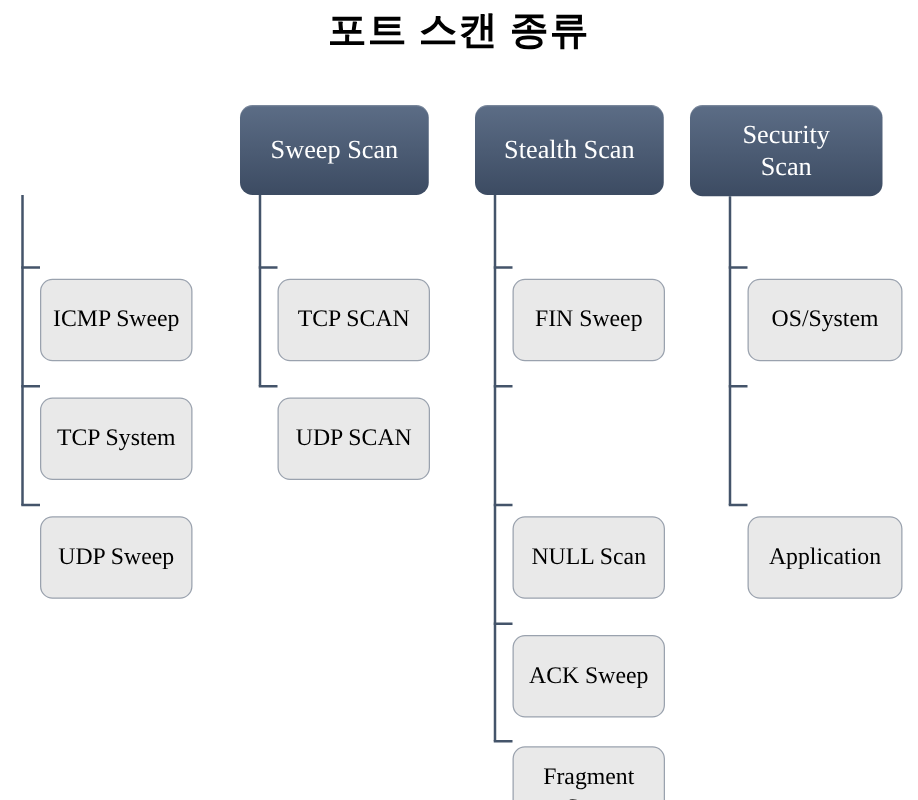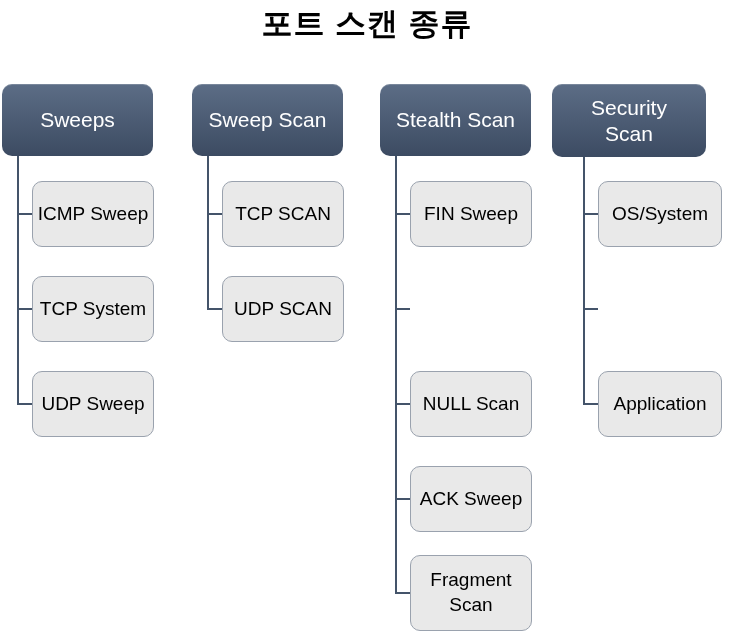--- a/index.html
+++ b/index.html
@@ -1,19 +1,19 @@
 <!DOCTYPE html>
 <html style="--background: #ffffff; --title-text: #000000; --header-gradient-top: #5c6d86; --header-gradient-bottom: #3c4b62; --header-text: #ffffff; --child-fill: #e9e9e9; --child-border: #9aa2ae; --connector: #44546a;"><head>
 <meta charset="utf-8">
 <style>
   html,body { margin:0; padding:0; }
   .canvas {
     position:relative; width:734px; height:640px; overflow:hidden;
     background:var(--background,#fff);
-    font-family:Liberation Sans, sans-serif;
+    font-family:Liberation Serif, serif;
   }
   .title {
     position:absolute; top:3px; left:0; width:100%;
     text-align:center; font-size:31px; font-weight:800;
     letter-spacing:1px; color:var(--title-text,#000);
   }
   .hdr {
     position:absolute; display:flex; align-items:center; justify-content:center;
     text-align:center; color:var(--header-text,#fff);
     font-size:21px; line-height:1.22; border-radius:10px;
@@ -21,32 +21,32 @@
     white-space:pre-line;
     box-shadow: inset 0 1px 0 rgba(255,255,255,.18);
   }
   .node {
     position:absolute; display:flex; align-items:center; justify-content:center;
     text-align:center; font-size:19px; line-height:1.3; color:#000;
     background:var(--child-fill,#e9e9e9);
     border:1.5px solid var(--child-border,#9aa2ae);
     border-radius:10px; box-sizing:border-box;
     white-space:pre-line;
+    margin-top:42px;
   }
   .vline { position:absolute; width:2px; background:var(--connector,#44546a); }
   .hstub { position:absolute; height:2px; width:15px; background:var(--connector,#44546a); }
 </style>
 </head>
 <body>
 
 <div class="canvas">
 
   <div class="title">포트 스캔 종류</div>
 
-  <div class="hdr" style="left:2px;top:84px;width:151px;height:72px">Sweeps</div>
   <div class="vline" style="left:17px;top:156px;height:248px"></div>
   <div class="hstub" style="left:17px;top:213px"></div>
   <div class="hstub" style="left:17px;top:308px"></div>
   <div class="hstub" style="left:17px;top:403px"></div>
   <div class="node" style="left:32px;top:181px;width:122px;height:66px">ICMP Sweep</div>
   <div class="node" style="left:32px;top:276px;width:122px;height:66px">TCP System</div>
   <div class="node" style="left:32px;top:371px;width:122px;height:66px">UDP Sweep</div>
 
   <div class="hdr" style="left:192px;top:84px;width:151px;height:72px">Sweep Scan</div>
   <div class="vline" style="left:207px;top:156px;height:153px"></div>

